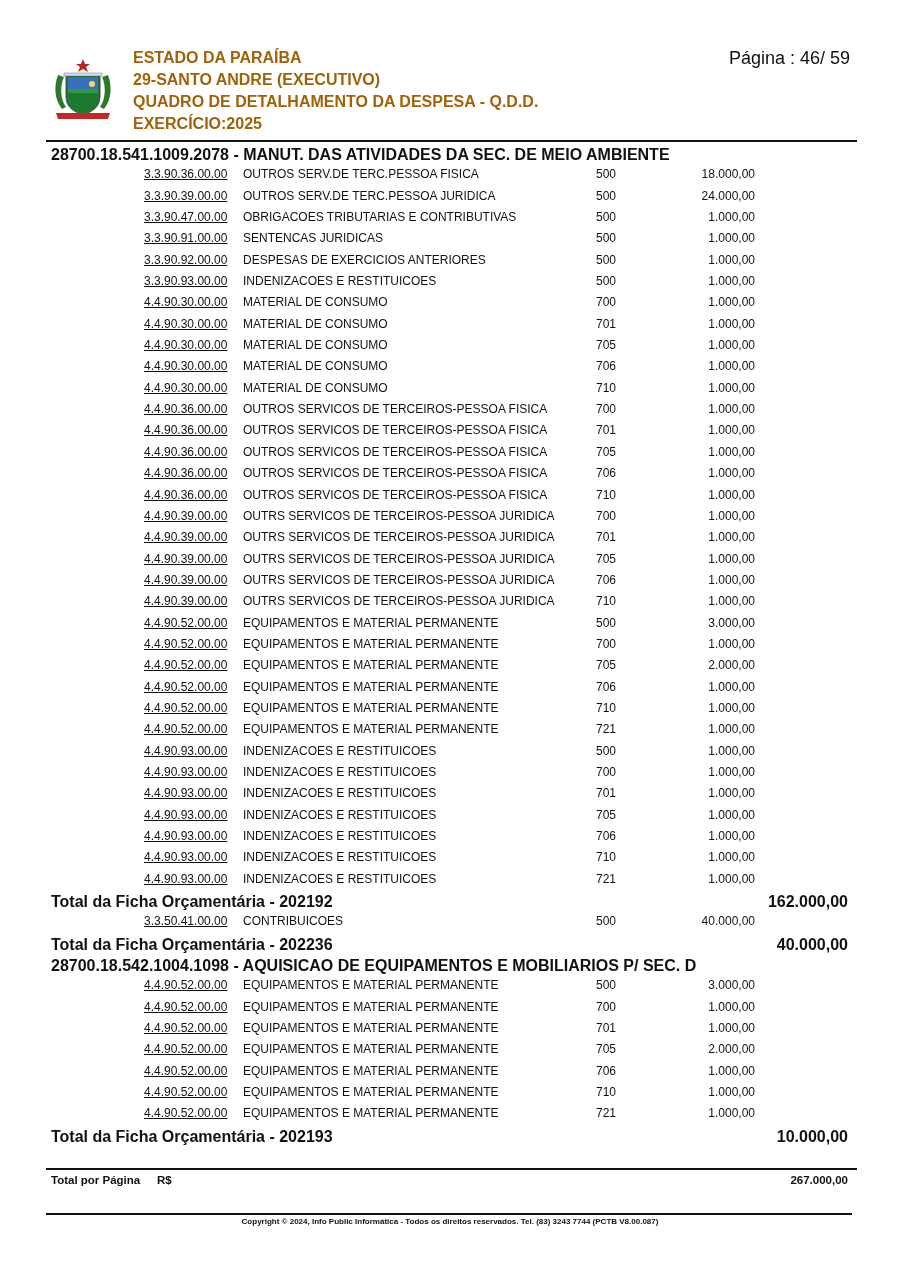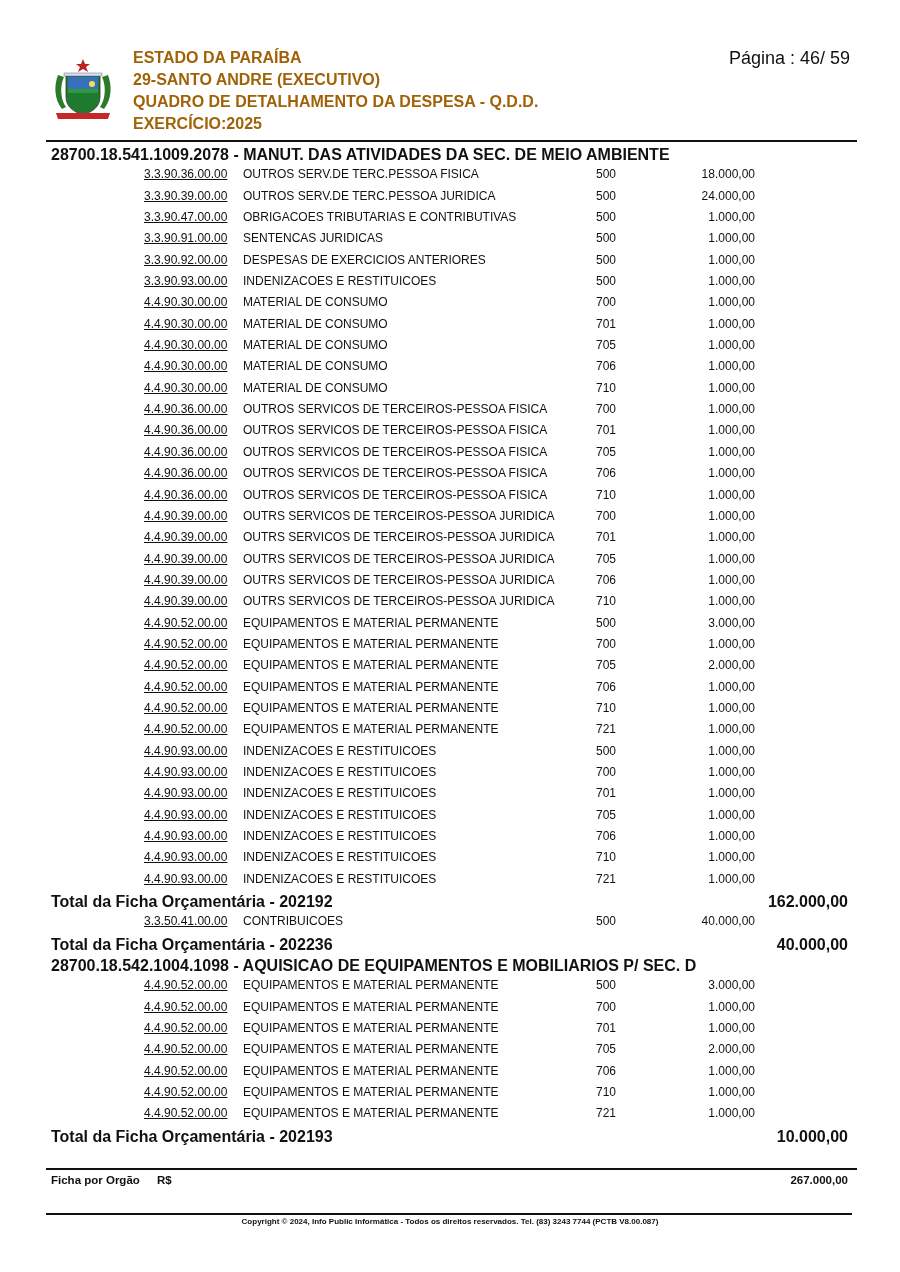--- a/index.html
+++ b/index.html
@@ -335,19 +335,19 @@
       <span class="val">1.000,00</span>
     </div>
     <div class="row total">
       <span class="label">Total da Ficha Orçamentária - 202193</span>
       <span class="amt">10.000,00</span>
     </div>
   </div>
 
 <div class="rule-grand"></div>
 <div class="grand">
-  <span class="label">Ficha por Orgão</span>
+  <span class="label">Total por Página</span>
   <span class="cur">R$</span>
   <span class="amt">267.000,00</span>
 </div>
 
 <div class="rule-foot"></div>
 <div class="footer">Copyright © 2024, Info Public Informática - Todos os direitos reservados. Tel. (83) 3243 7744 (PCTB V8.00.087)</div>
 
 </body></html>

